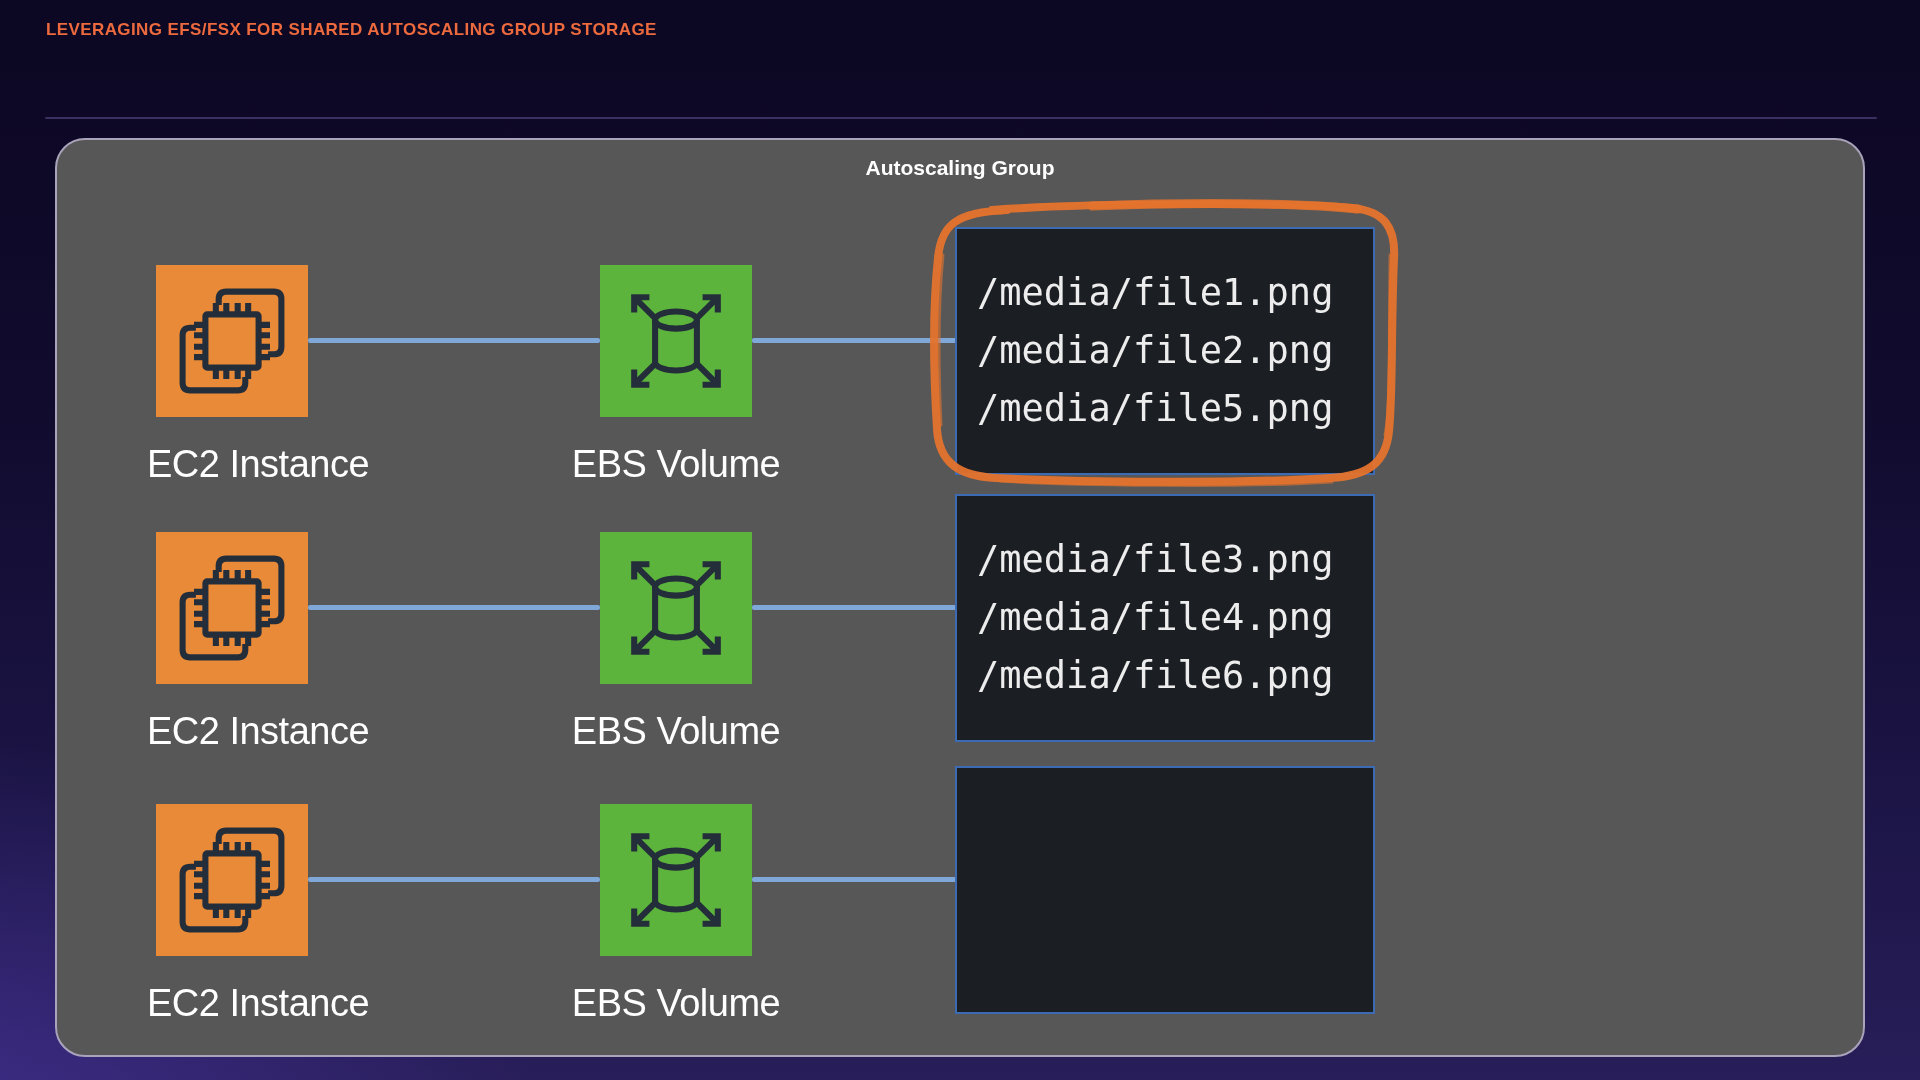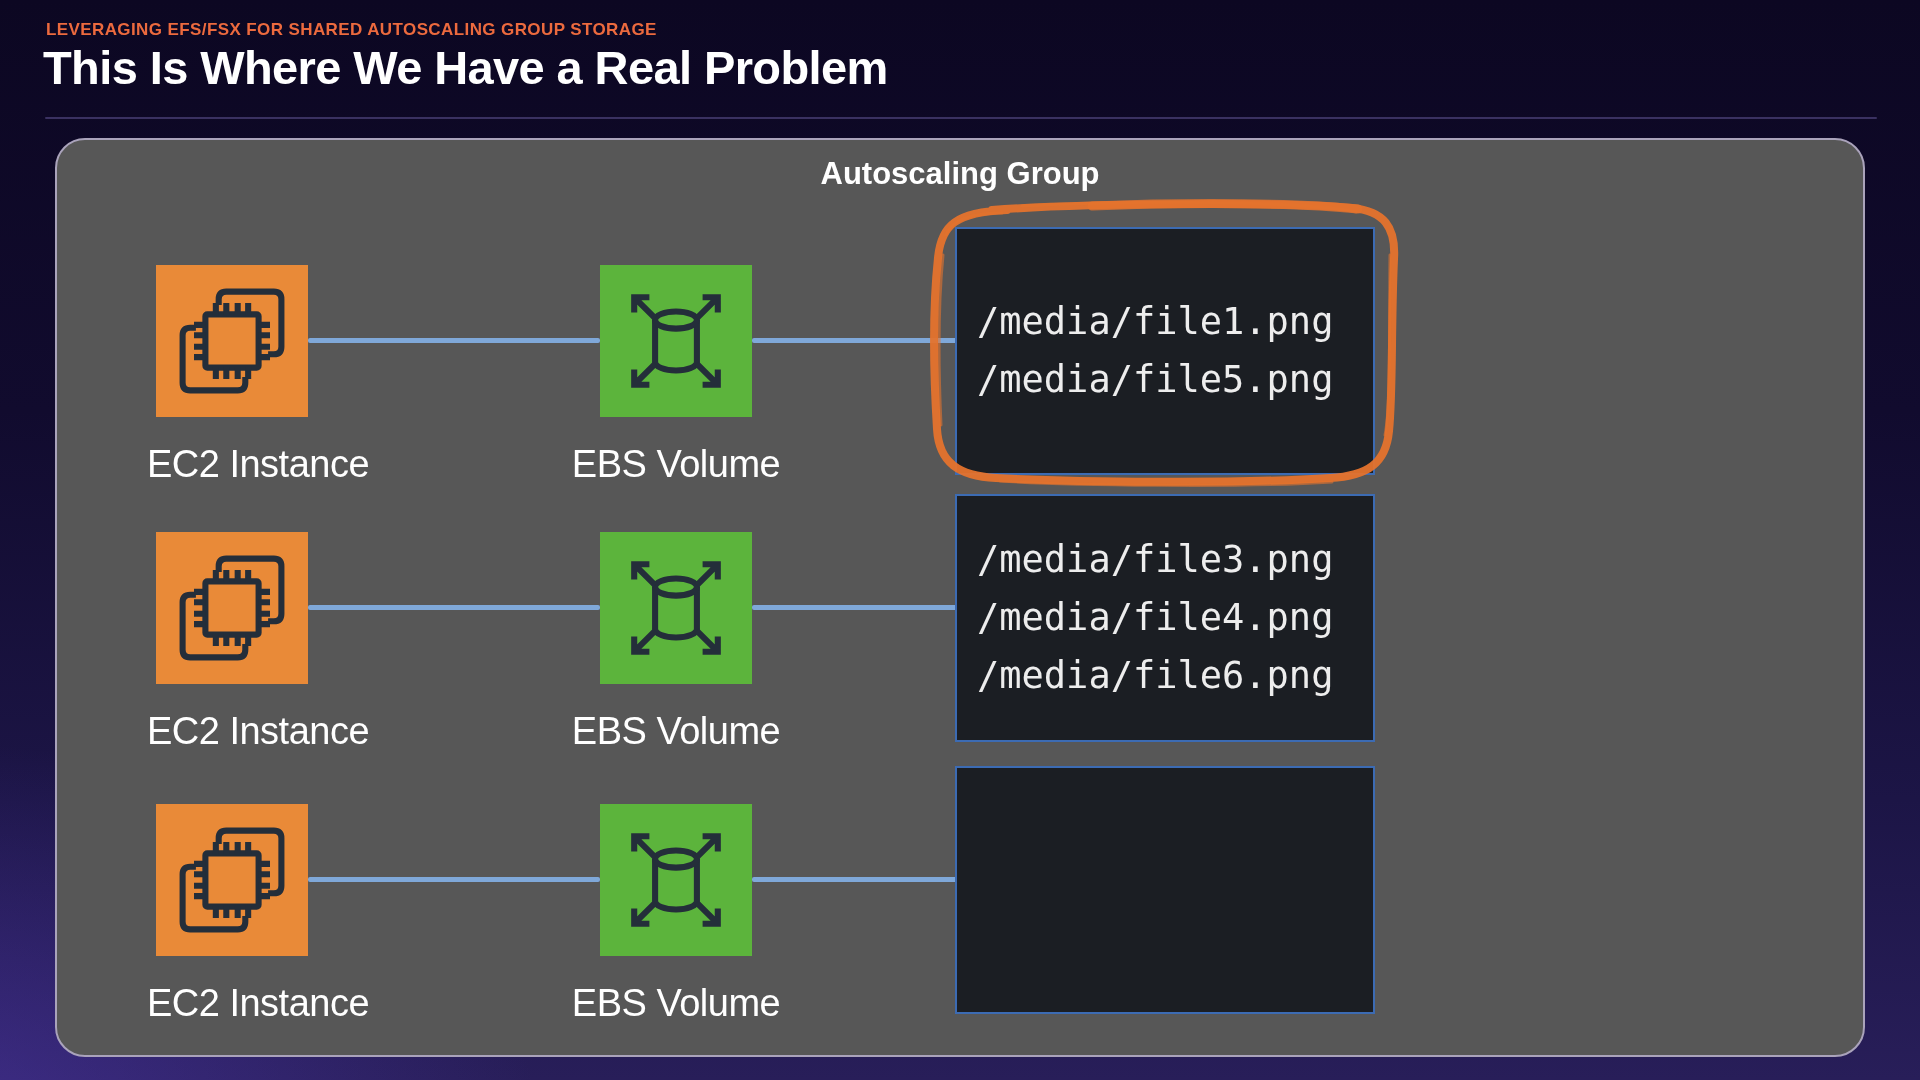--- a/index.html
+++ b/index.html
@@ -22,21 +22,21 @@
     position:absolute;left:45px;top:117px;width:1832px;height:2px;
     background:#3a3161;border-radius:1px;
   }
   .panel{
     position:absolute;left:55px;top:138px;width:1810px;height:919px;
     background:#575757;border:2px solid #aaa3bb;border-radius:30px;
     box-sizing:border-box;
   }
   .group-title{
     position:absolute;left:0;top:16px;width:100%;text-align:center;
-    font-size:31px;font-weight:700;color:#ffffff;
+    font-size:21px;font-weight:700;color:#ffffff;
   }
   .row{position:absolute;left:0;top:0;width:100%;height:0;}
   .icon-box{position:absolute;width:152px;height:152px;}
   .icon-box svg{display:block;width:152px;height:152px;}
   .ec2-box{left:99px;top:0;}
   .ebs-box{left:543px;top:0;}
   .connector{
     position:absolute;height:5px;background:#7FA8D9;border-radius:2px;top:73px;
   }
   .conn-1{left:251px;width:292px;}
@@ -61,21 +61,20 @@
     position:absolute;left:855px;top:-70px;width:500px;height:300px;
     pointer-events:none;
   }
 </style>
 </head>
 <body>
 
 <div id="stage">
 
   <div class="eyebrow">LEVERAGING EFS/FSX FOR SHARED AUTOSCALING GROUP STORAGE</div>
-  <div class="slide-title">This Is Where We Have a Real Problem</div>
   <div class="divider"></div>
 
   <div class="panel">
     <div class="group-title">Autoscaling Group</div>
 
     <div class="row" style="top:125px">
       <div class="connector conn-1"></div>
       <div class="connector conn-2"></div>
 
       <div class="icon-box ec2-box">
@@ -105,20 +104,21 @@
             <path d="M51,52 L62,63 M54,63 L62,63 L62,55"></path>
           </g>
         </svg>
       </div>
 
       <div class="icon-label ec2-label">EC2 Instance</div>
       <div class="icon-label ebs-label">EBS Volume</div>
 
       <div class="code-block">
         <div class="code-line">/media/file1.png</div>
+        <div class="code-line">/media/file2.png</div>
         <div class="code-line">/media/file5.png</div>
       </div>
 
       <svg class="scribble" viewBox="0 0 500 300">
         <path d="M 80,15 C 170,8 380,7 440,13 C 472,16 484,32 482,64 C 479,132 481,198 477,236 C 474,268 456,281 418,283 C 328,289 158,287 84,283 C 47,281 27,268 25,234 C 21,170 21,110 26,63 C 29,30 44,17 95,15" fill="none" stroke="#E5732D" stroke-width="8" stroke-linecap="round" stroke-linejoin="round" opacity="0.95"></path>
         <path d="M 110,11 C 230,5 390,6 444,17 M 478,60 C 477,140 479,210 473,240 M 420,287 C 330,293 150,290 88,286 M 29,230 C 26,165 26,110 31,60 M 34,40 C 40,24 60,18 90,18" fill="none" stroke="#E5732D" stroke-width="3" stroke-linecap="round" opacity="0.6"></path>
         <path d="M 180,11 C 280,7 390,8 446,14" fill="none" stroke="#E5732D" stroke-width="9" stroke-linecap="round" opacity="0.8"></path>
       </svg>
     </div>
 

